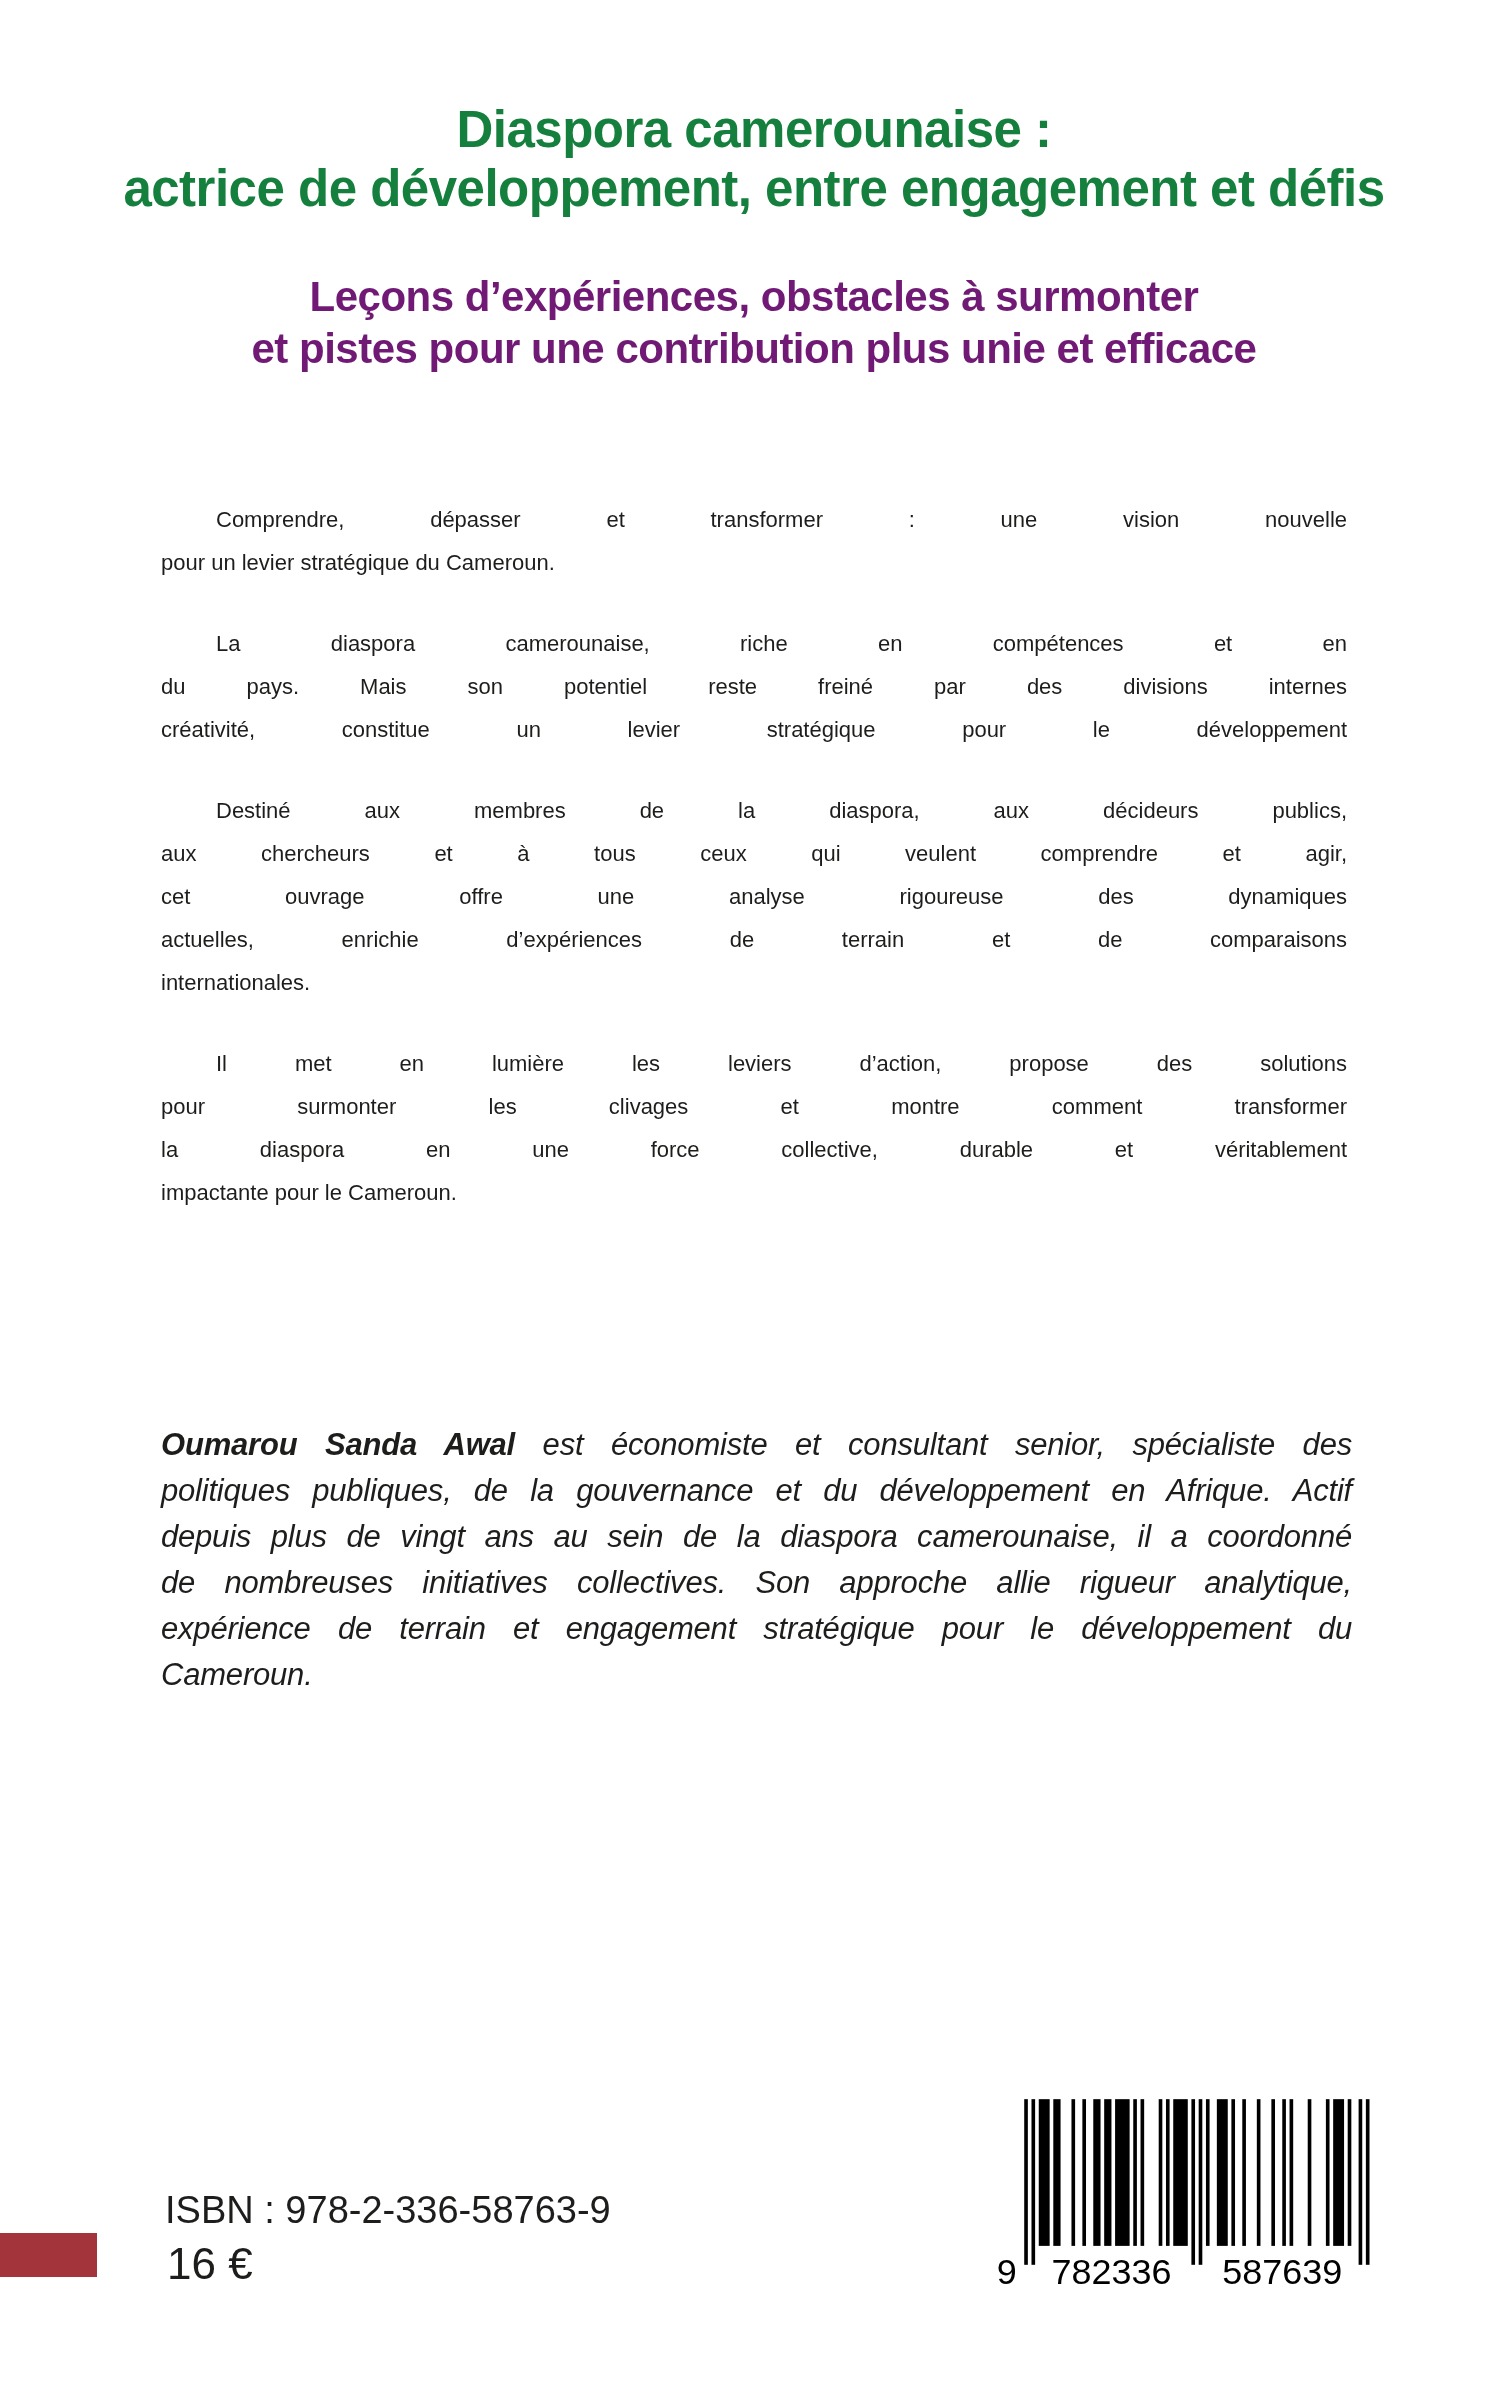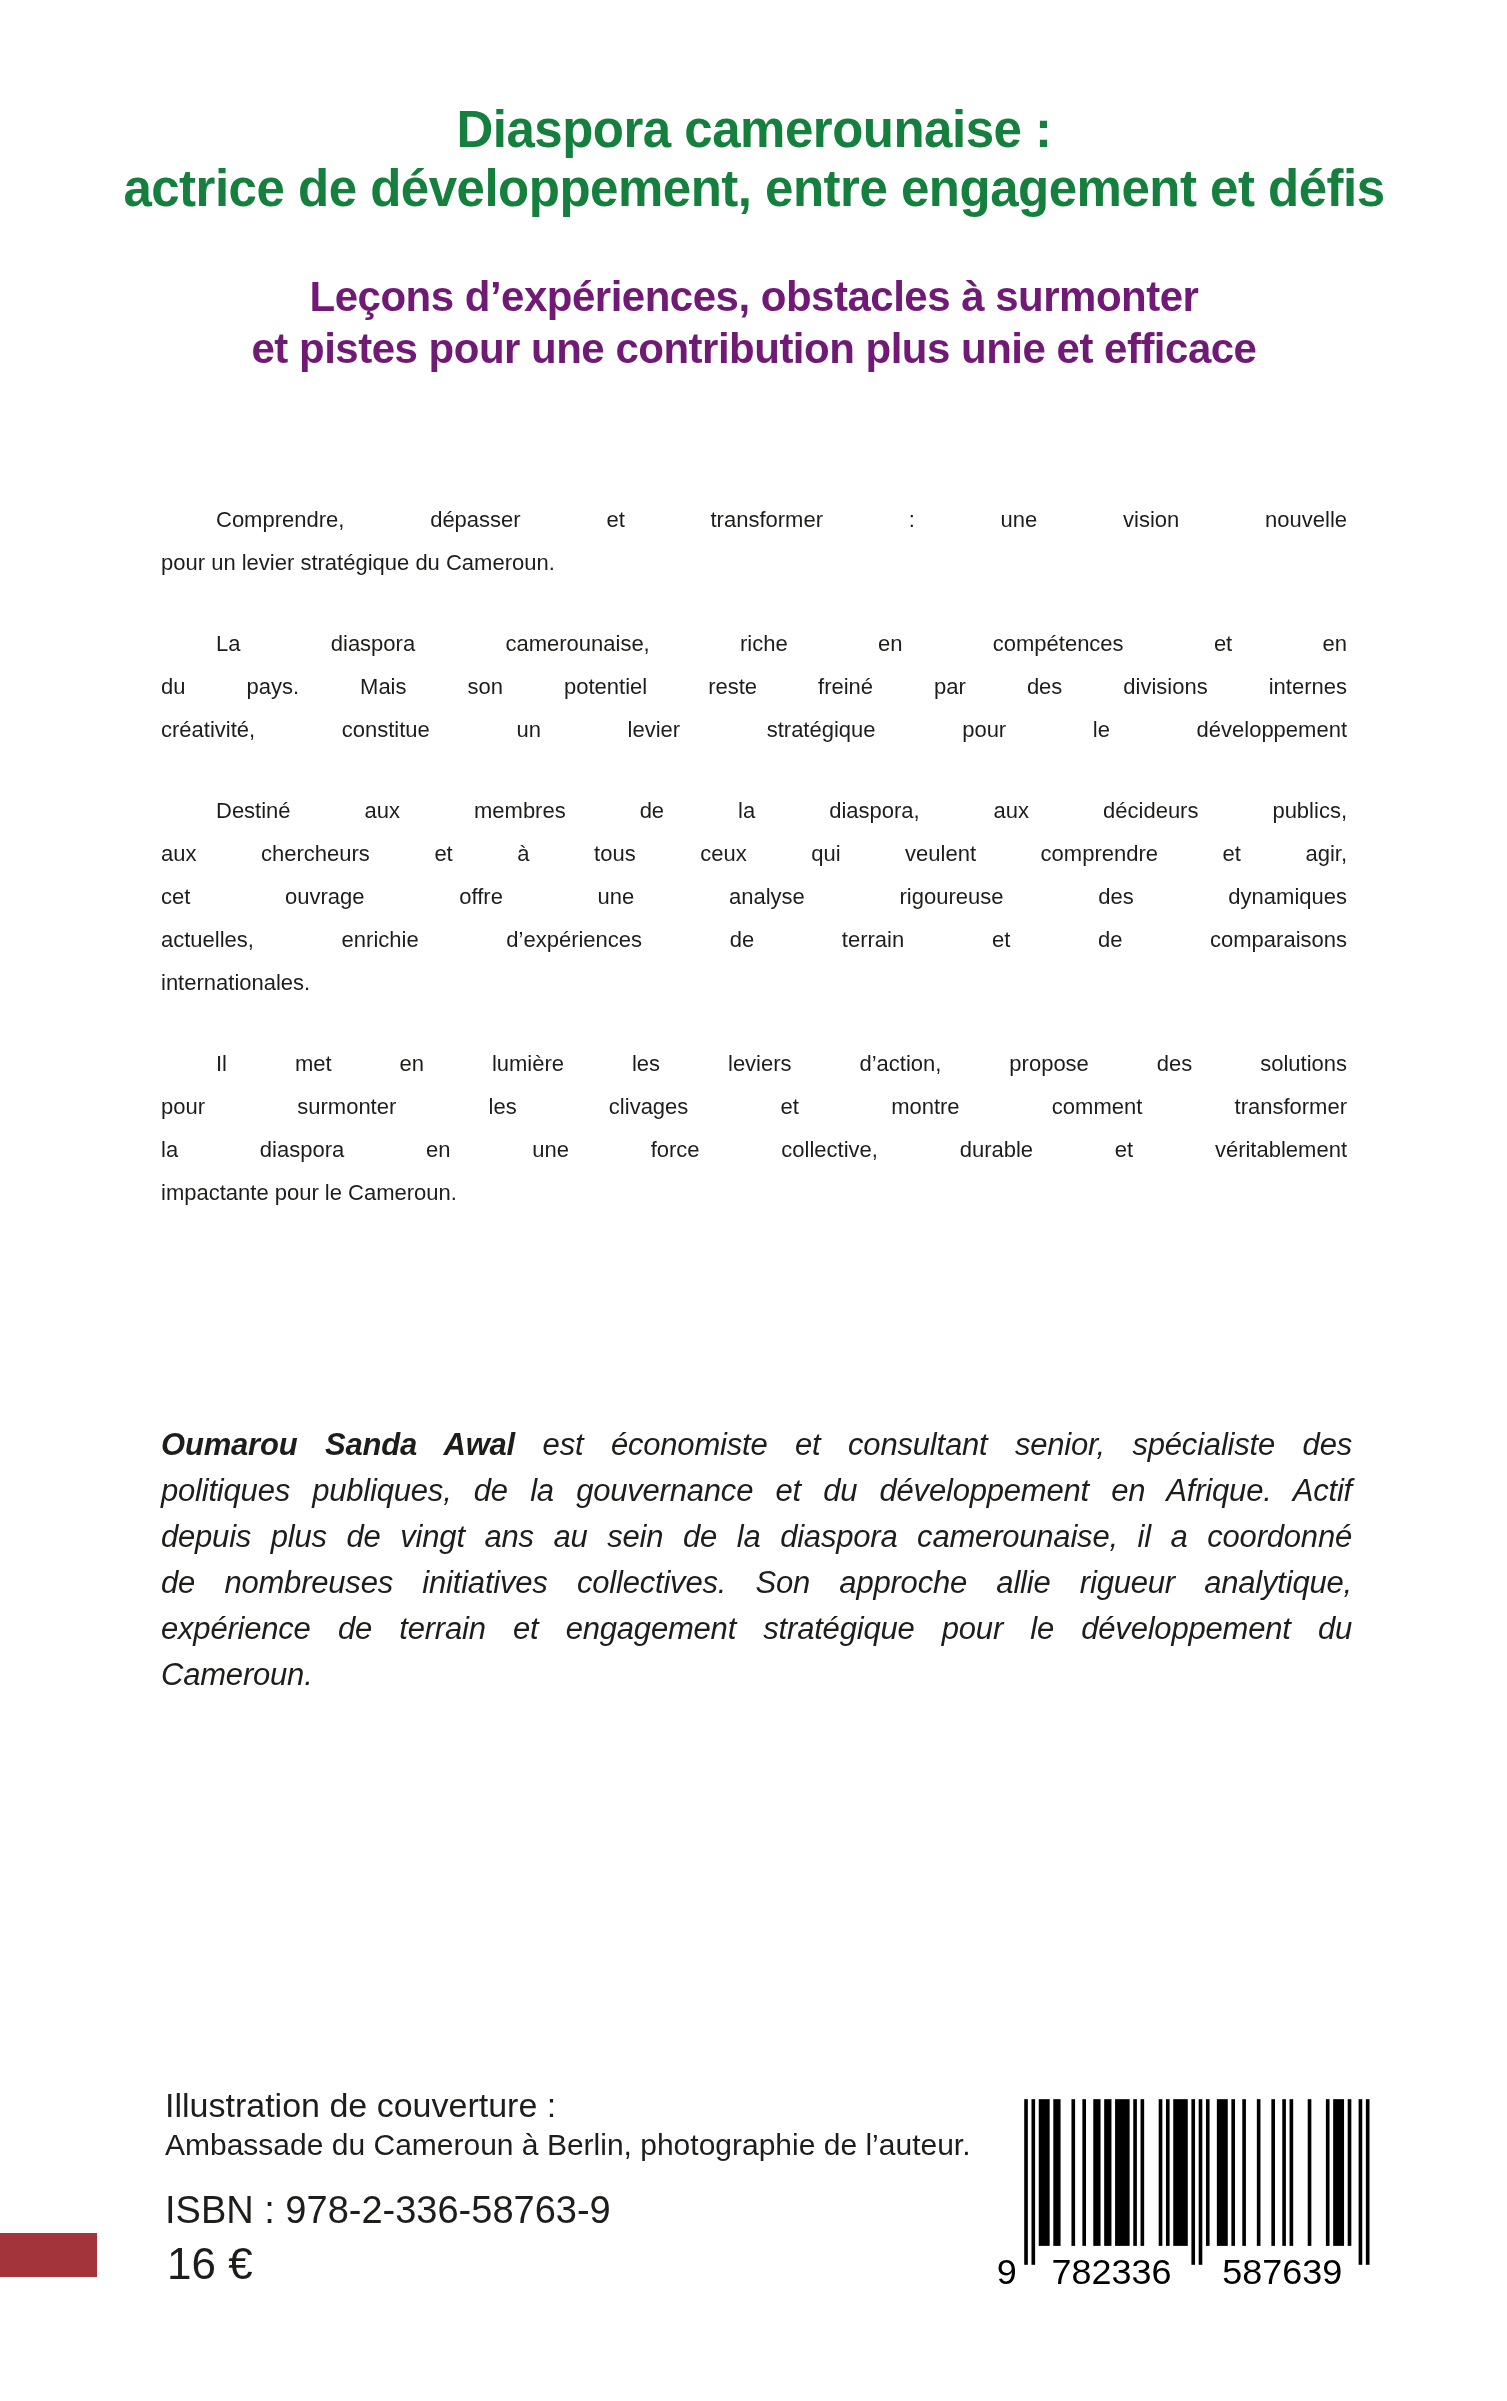--- a/index.html
+++ b/index.html
@@ -105,24 +105,20 @@
 
   <div class="bio-block">
       <div class="line"><span class="bio-name">Oumarou Sanda Awal</span> est économiste et consultant senior, spécialiste des</div>
       <div class="line">politiques publiques, de la gouvernance et du développement en Afrique. Actif</div>
       <div class="line">depuis plus de vingt ans au sein de la diaspora camerounaise, il a coordonné</div>
       <div class="line">de nombreuses initiatives collectives. Son approche allie rigueur analytique,</div>
       <div class="line">expérience de terrain et engagement stratégique pour le développement du</div>
       <div class="line final">Cameroun.</div>
     </div>
 
-  <div class="credit">
-    <div class="credit-label">Illustration de couverture :</div>
-    <div class="credit-text">Ambassade du Cameroun à Berlin, photographie de l’auteur.</div>
-  </div>
 
   <div class="isbn">ISBN : 978-2-336-58763-9</div>
   <div class="price">16 €</div>
 
   <div class="corner-block"></div>
 
   <svg class="barcode" width="407" height="201" viewBox="0 0 430 212">
       <rect x="52.00" y="0" width="3.84" height="175" fill="#000"></rect>
       <rect x="59.68" y="0" width="3.84" height="175" fill="#000"></rect>
       <rect x="67.36" y="0" width="11.52" height="155" fill="#000"></rect>

